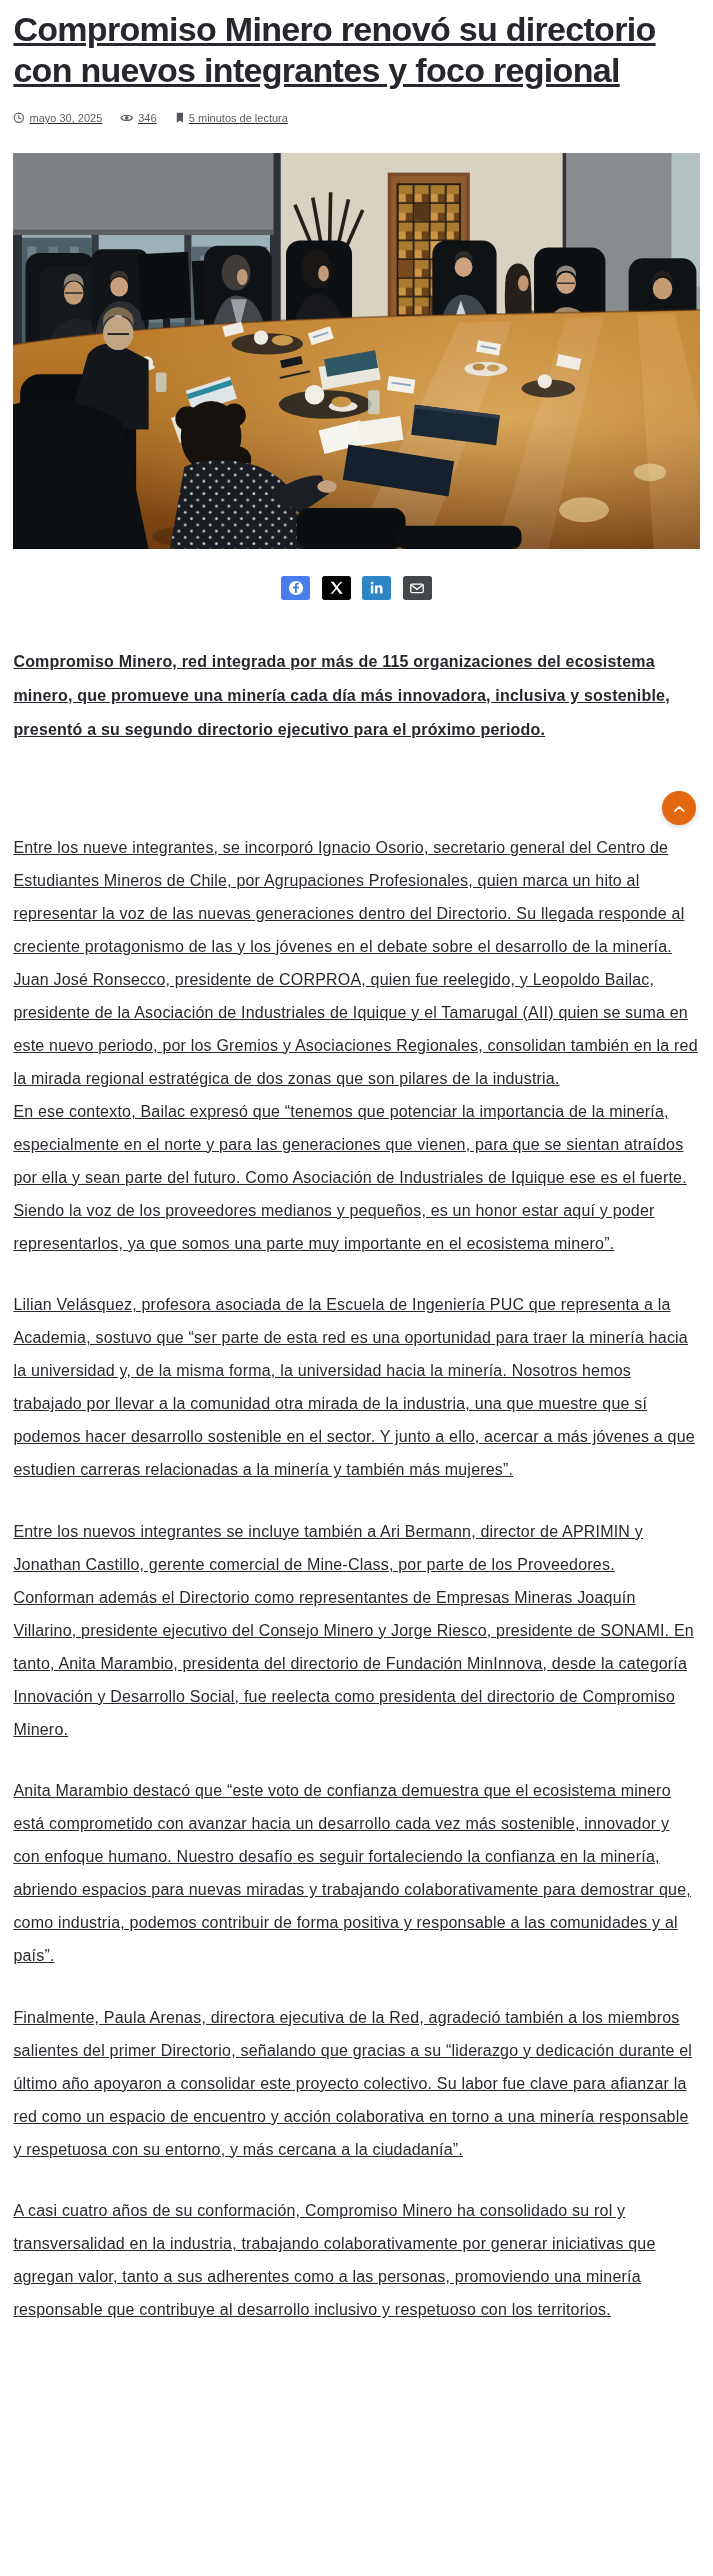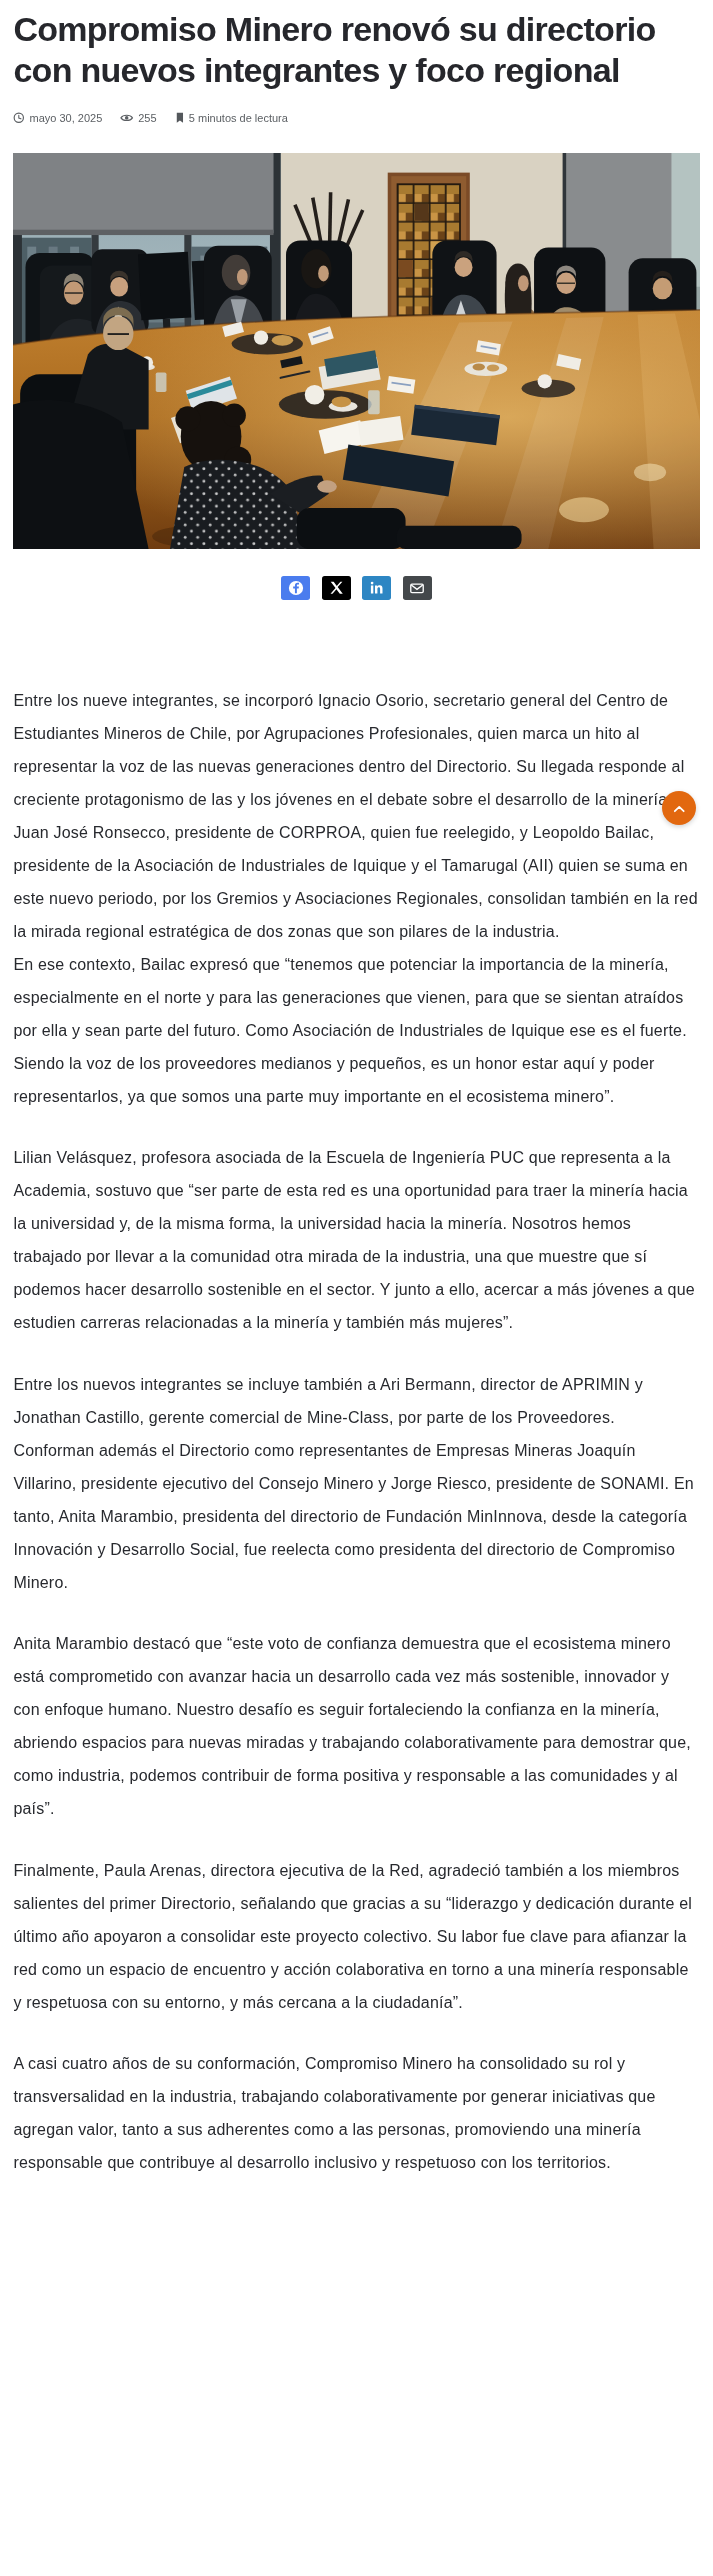--- a/index.html
+++ b/index.html
@@ -1,17 +1,17 @@
 <!DOCTYPE html>
 <html lang="es" style="font-size:14.3px"><head>
 <meta charset="utf-8">
 <style>
   html,body{margin:0;padding:0;background:#ffffff;}
   body{width:713px;font-family:"Liberation Sans","DejaVu Sans",sans-serif;color:#27292e;position:relative;}
-  .page{position:relative;width:713px;padding:5.3px 13.4px 16px 13.4px;box-sizing:border-box;}
+  .page{position:relative;width:713px;padding:5.3px 13.4px 16px 13.4px;box-sizing:border-box;text-decoration:underline;}
   h1.title{
     margin:3.6px 0 0 0;
     font-size:34px;line-height:41px;font-weight:700;letter-spacing:-0.7px;
     color:#26272c;
   }
   .meta{
     margin-top:21.4px;display:flex;align-items:center;gap:18px;
     font-size:11px;color:#5b5f63;
   }
   .meta .meta-item{display:flex;align-items:center;gap:4.5px;justify-content:center;}
@@ -58,21 +58,21 @@
       </span>
       <span>mayo 30, 2025</span>
     </span>
     <span class="meta-item">
       <span>
         <svg width="13.4" height="9.8" viewBox="0 0 15 11">
           <path d="M1 5.5 C3.4 1.6 11.6 1.6 14 5.5 C11.6 9.4 3.4 9.4 1 5.5 Z" fill="none" stroke="#5b5f63" stroke-width="1.2"></path>
           <circle cx="7.5" cy="5.5" r="2" fill="#5b5f63"></circle>
         </svg>
       </span>
-      <span>255</span>
+      <span>346</span>
     </span>
     <span class="meta-item">
       <span>
         <svg width="9.8" height="11.6" viewBox="0 0 11 13">
           <path d="M2 0.8 H9 V12.2 L5.5 9.6 L2 12.2 Z" fill="#54585c"></path>
         </svg>
       </span>
       <span>5 minutos de lectura</span>
     </span>
   </div>
@@ -349,20 +349,21 @@
     <button class="share-btn" style="background-color: rgb(68, 72, 75);">
       <span>
         <svg width="16" height="14.3" viewBox="0 0 18 16">
           <rect x="2" y="3.5" width="14" height="9.5" rx="1.3" fill="none" stroke="#ffffff" stroke-width="1.5"></rect>
           <path d="M2.6 4.4 L9 9.4 L15.4 4.4" fill="none" stroke="#ffffff" stroke-width="1.5"></path>
         </svg>
       </span>
     </button>
   </div>
 
+  <p class="lead">Compromiso Minero, red integrada por más de 115 organizaciones del ecosistema minero, que promueve una minería cada día más innovadora, inclusiva y sostenible, presentó a su segundo directorio ejecutivo para el próximo periodo.</p>
 
   <div class="article-body">
     <p>Entre los nueve integrantes, se incorporó Ignacio Osorio, secretario general del Centro de Estudiantes Mineros de Chile, por Agrupaciones Profesionales, quien marca un hito al representar la voz de las nuevas generaciones dentro del Directorio. Su llegada responde al creciente protagonismo de las y los jóvenes en el debate sobre el desarrollo de la minería.</p>
     <p>Juan José Ronsecco, presidente de CORPROA, quien fue reelegido, y Leopoldo Bailac, presidente de la Asociación de Industriales de Iquique y el Tamarugal (AII) quien se suma en este nuevo periodo, por los Gremios y Asociaciones Regionales, consolidan también en la red la mirada regional estratégica de dos zonas que son pilares de la industria.</p>
     <p>En ese contexto, Bailac expresó que “tenemos que potenciar la importancia de la minería, especialmente en el norte y para las generaciones que vienen, para que se sientan atraídos por ella y sean parte del futuro. Como Asociación de Industriales de Iquique ese es el fuerte. Siendo la voz de los proveedores medianos y pequeños, es un honor estar aquí y poder representarlos, ya que somos una parte muy importante en el ecosistema minero”.</p>
     <p class="pgap">Lilian Velásquez, profesora asociada de la Escuela de Ingeniería PUC que representa a la Academia, sostuvo que “ser parte de esta red es una oportunidad para traer la minería hacia la universidad y, de la misma forma, la universidad hacia la minería. Nosotros hemos trabajado por llevar a la comunidad otra mirada de la industria, una que muestre que sí podemos hacer desarrollo sostenible en el sector. Y junto a ello, acercar a más jóvenes a que estudien carreras relacionadas a la minería y también más mujeres”.</p>
     <p class="pgap">Entre los nuevos integrantes se incluye también a Ari Bermann, director de APRIMIN y Jonathan Castillo, gerente comercial de Mine-Class, por parte de los Proveedores. Conforman además el Directorio como representantes de Empresas Mineras Joaquín Villarino, presidente ejecutivo del Consejo Minero y Jorge Riesco, presidente de SONAMI. En tanto, Anita Marambio, presidenta del directorio de Fundación MinInnova, desde la categoría Innovación y Desarrollo Social, fue reelecta como presidenta del directorio de Compromiso Minero.</p>
     <p class="pgap">Anita Marambio destacó que “este voto de confianza demuestra que el ecosistema minero está comprometido con avanzar hacia un desarrollo cada vez más sostenible, innovador y con enfoque humano. Nuestro desafío es seguir fortaleciendo la confianza en la minería, abriendo espacios para nuevas miradas y trabajando colaborativamente para demostrar que, como industria, podemos contribuir de forma positiva y responsable a las comunidades y al país”.</p>
     <p class="pgap">Finalmente, Paula Arenas, directora ejecutiva de la Red, agradeció también a los miembros salientes del primer Directorio, señalando que gracias a su “liderazgo y dedicación durante el último año apoyaron a consolidar este proyecto colectivo. Su labor fue clave para afianzar la red como un espacio de encuentro y acción colaborativa en torno a una minería responsable y respetuosa con su entorno, y más cercana a la ciudadanía”.</p>
     <p class="pgap">A casi cuatro años de su conformación, Compromiso Minero ha consolidado su rol y transversalidad en la industria, trabajando colaborativamente por generar iniciativas que agregan valor, tanto a sus adherentes como a las personas, promoviendo una minería responsable que contribuye al desarrollo inclusivo y respetuoso con los territorios.</p>

